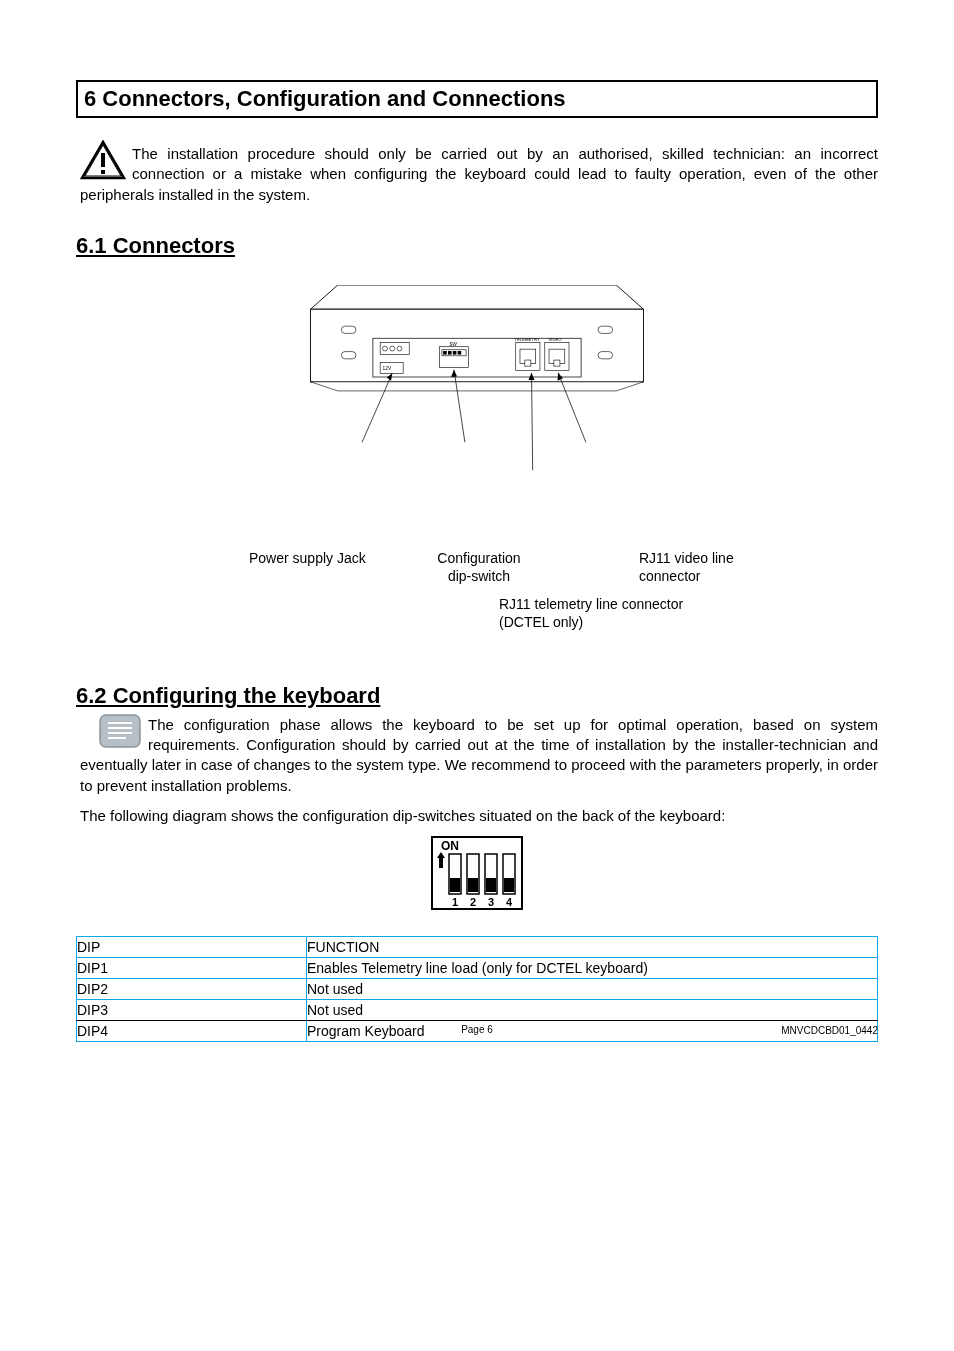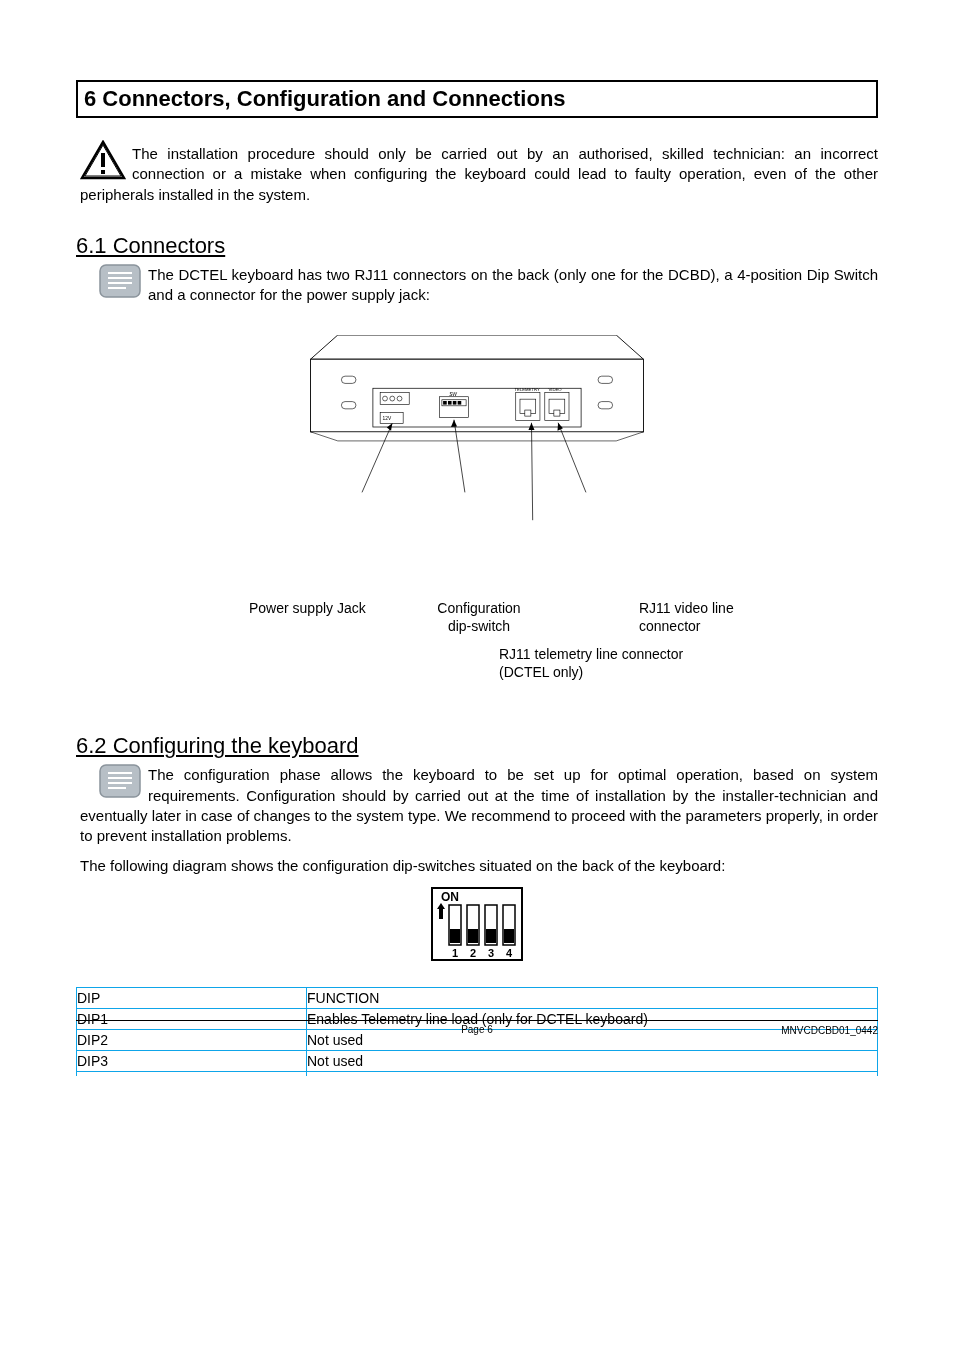--- a/index.html
+++ b/index.html
@@ -38,21 +38,21 @@
     text-align: justify;
     margin: 0 0 10px 4px;
   }
   .warning-inline-text {
     font-size: 15px;
     line-height: 1.35;
     text-align: justify;
   }
   .subsection-title {
     font-size: 22px;
-    font-weight: normal;
+    font-weight: bold;
     text-decoration: underline;
     margin: 18px 0 6px 0;
   }
   .note-icon-svg {
     flex-shrink: 0;
     width: 44px;
     height: 36px;
     margin-left: 18px;
   }
   .note-inline-text {
@@ -120,27 +120,20 @@
       <polygon points="23,5 41,36 5,36" fill="#fff" stroke="#000" stroke-width="1"></polygon>
       <rect x="21" y="13" width="4" height="14" fill="#000"></rect>
       <rect x="21" y="30" width="4" height="4" fill="#000"></rect>
     </svg>
     <span class="warning-inline-text">The installation procedure should only be carried out by an authorised, skilled technician: an incorrect connection or a mistake when configuring the keyboard could lead to faulty operation, even of the other peripherals installed in the system.</span>
   </p>
   <div style="clear:both;"></div>
 
   <h3 class="subsection-title">6.1 Connectors</h3>
 
-  <p class="body-text">
-    <svg class="note-icon-svg" viewBox="0 0 44 36" style="vertical-align:middle; float:left; margin-right:6px; margin-top:-2px;">
-      <rect x="2" y="2" width="40" height="32" rx="6" ry="6" fill="#b7bfc6" stroke="#8b949c" stroke-width="1.5"></rect>
-      <path d="M10 10 H34 M10 15 H34 M10 20 H34 M10 25 H28" stroke="#fff" stroke-width="2" fill="none"></path>
-    </svg>
-    <span class="note-inline-text">The DCTEL keyboard has two RJ11 connectors on the back (only one for the DCBD), a 4-position Dip Switch and a connector for the power supply jack:</span>
-  </p>
   <div style="clear:both;"></div>
 
   <div class="connector-figure">
     <svg class="device-outer" viewBox="0 0 560 380">
 
       <polygon points="50,0 510,0 555,40 5,40" fill="#fff" stroke="#000" stroke-width="1.5"></polygon>
 
       <rect x="5" y="40" width="550" height="120" fill="#fff" stroke="#000" stroke-width="1.5"></rect>
 
       <polygon points="5,160 555,160 510,175 50,175" fill="#fff" stroke="#000" stroke-width="1"></polygon>

